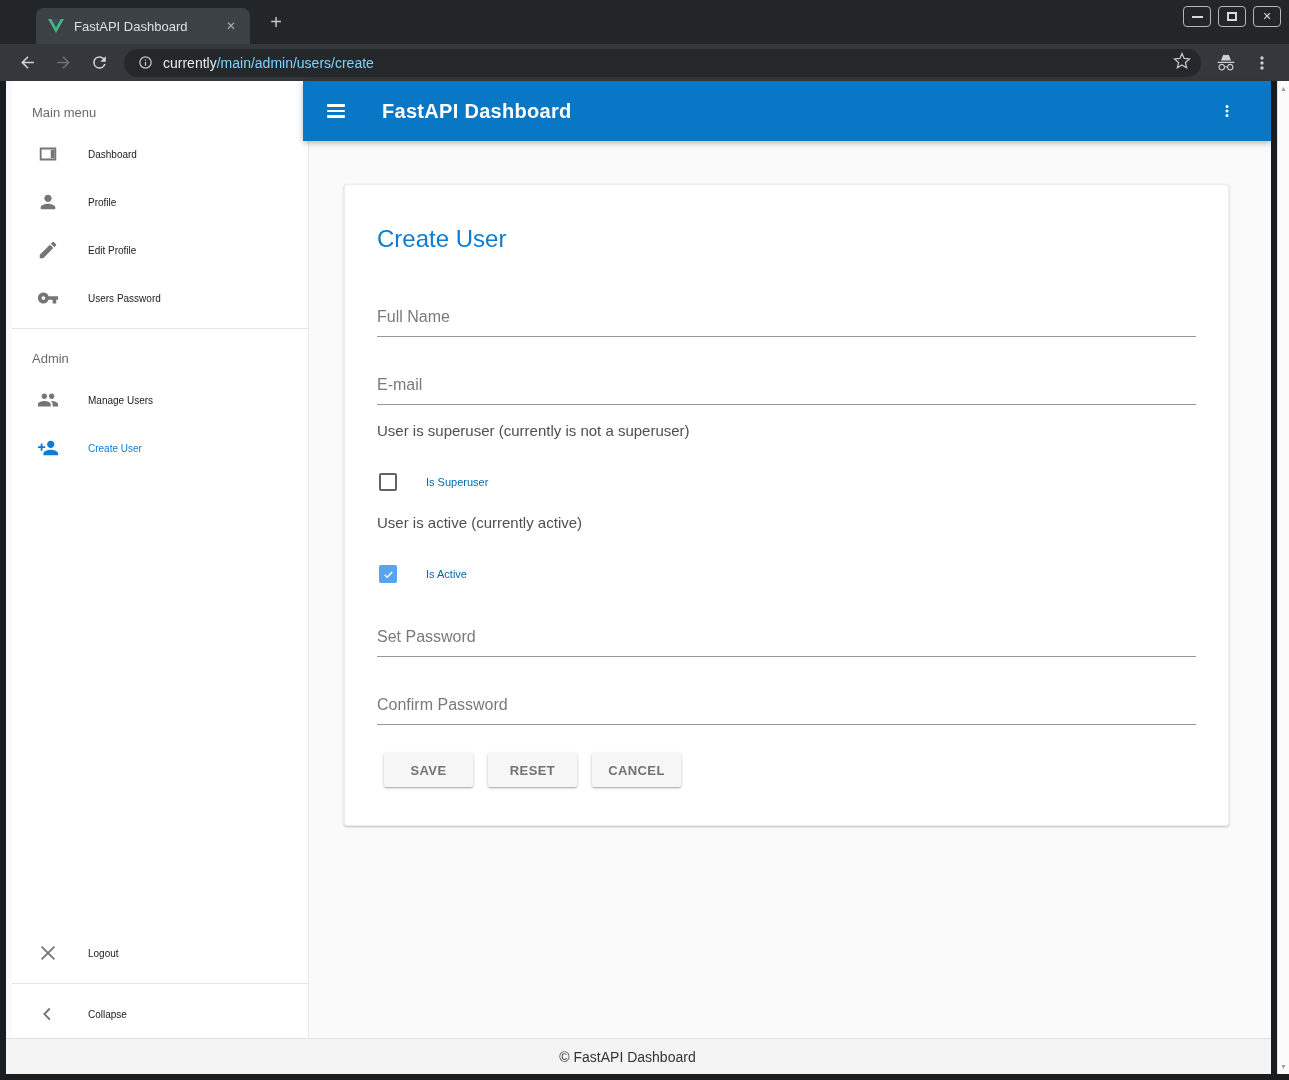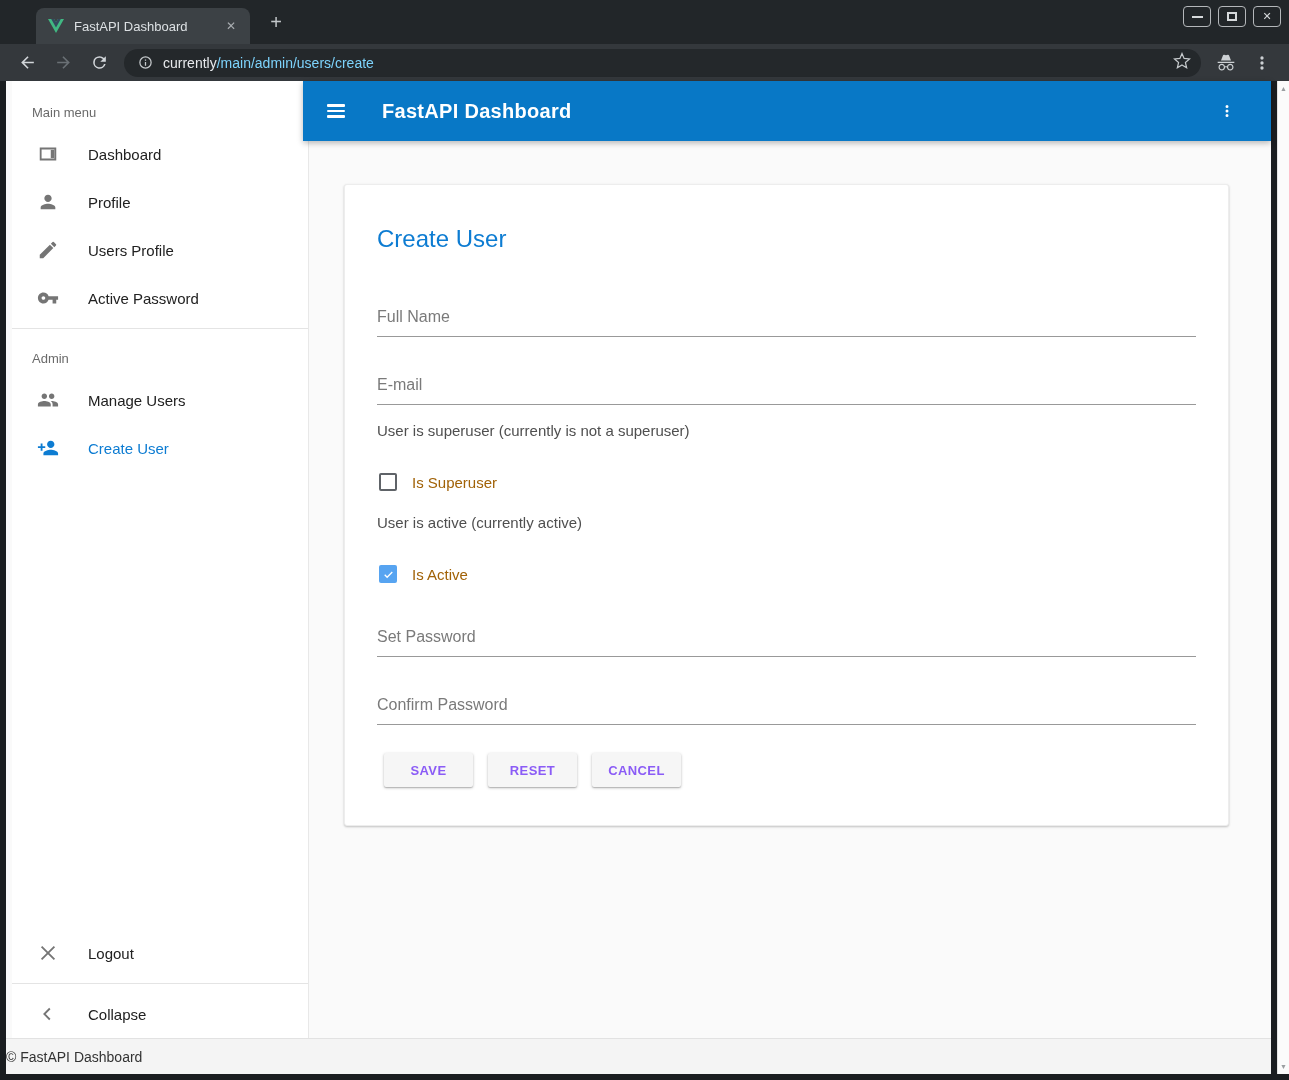--- a/index.html
+++ b/index.html
@@ -34,21 +34,21 @@
   .url-star svg { width:18px; height:18px; fill:none; stroke:#c6cacd; stroke-width:1.6; }
   .tb-right svg { width:20px; height:20px; fill:#cdd1d4; }
 
   
   .page { position:absolute; left:6px; top:81px; width:1265px; height:993px; background:#fafafa; }
 
   .sidebar { position:absolute; left:0; top:0; width:297px; height:957px; background:#fff;
              border-right:1px solid #e8e8e8; display:flex; flex-direction:column; padding-top:8px;margin-left:6px; }
   .slabel { padding:16px 0 10px 20px; font-size:13px; color:#6a6a6a; }
   .srow { display:flex; align-items:center; gap:29px; height:48px; padding-left:25px;
-          font-size:15px; color:#212121; cursor:pointer; }
+          font-size:10px; color:#212121; cursor:pointer; }
   .srow svg { width:22px; height:22px; fill:#757575; flex:none; }
   .srow.active { color:#0d7cd2; }
   .srow.active svg { fill:#0d7cd2; }
   .sdivider { border-top:1px solid #e4e4e4; margin:6px 0; }
   .spacer { flex:1; }
 
   .appbar { position:absolute; left:297px; top:0; width:968px; height:60px; background:#0878c6;
             display:flex; align-items:center; box-shadow:0 2px 6px rgba(0,0,0,.28); z-index:2; }
   .hamburger { margin-left:24px; width:24px; height:24px; display:flex; flex-direction:column;
                justify-content:center; gap:3px; cursor:pointer; }
@@ -64,35 +64,35 @@
           box-shadow:0 1px 3px rgba(0,0,0,.1), 0 1px 2px rgba(0,0,0,.14); }
   .card h1 { position:absolute; left:32px; top:40px; font-size:24px; font-weight:400; color:#0d7cd2; }
   .field { position:absolute; left:32px; right:32px; }
   .field input { width:100%; border:none; border-bottom:1px solid #999; background:transparent;
                  font-size:16px; padding:0 0 10px 0; outline:none; color:#222;
                  font-family:"Liberation Sans", sans-serif; }
   .field input::placeholder { color:#7a7a7a; opacity:1; }
   .f1 { top:123px; } .f2 { top:191px; } .f3 { top:443px; } .f4 { top:511px; }
   .note { position:absolute; left:32px; font-size:15px; color:#4f4f4f; }
   .n1 { top:237px; } .n2 { top:329px; }
-  .check { position:absolute; left:34px; display:flex; align-items:center; gap:15px;
-           font-size:15px; color:#a16207; cursor:pointer; }
+  .check { position:absolute; left:34px; display:flex; align-items:center; gap:29px;
+           font-size:11px; color:#0369a1; cursor:pointer; }
   .c1 { top:288px; } .c2 { top:380px; }
   .box { width:18px; height:18px; border-radius:2px; flex:none; }
   .box.un { border:2px solid #5f6368; background:#fff; }
   .box.ck { background:#57a4f1; display:flex; align-items:center; justify-content:center; }
   .box.ck svg { width:13px; height:13px; fill:none; stroke:#fff; stroke-width:2.4; }
   .btnrow { position:absolute; left:39px; top:568px; display:flex; gap:15px; }
   .btnrow button { min-width:89px; height:34px; padding:0 16px; background:#f6f6f6; border:none;
-                   border-radius:2px; font-size:13px; font-weight:700; letter-spacing:.4px; color:#8b5cf6;
+                   border-radius:2px; font-size:13px; font-weight:700; letter-spacing:.4px; color:#737373;
                    box-shadow:0 1px 3px rgba(0,0,0,.25), 0 1px 1px rgba(0,0,0,.14);
                    cursor:pointer; font-family:"Liberation Sans", sans-serif; }
 
   .footerbar { position:absolute; left:0; bottom:0; width:1265px; height:36px; background:#f4f4f4;
-               border-top:1px solid #e2e2e2; display:flex; align-items:center; justify-content:flex-start;
+               border-top:1px solid #e2e2e2; display:flex; align-items:center; justify-content:center;
                padding-right:22px; font-size:14px; color:#333; }
 
   .scrollbar { position:absolute; left:1277px; top:81px; width:12px; height:993px; background:#fbfbfb;
                border-left:1px solid #e3e3e3; }
   .scrollbar .arr { position:absolute; left:0; width:100%; text-align:center; font-size:7px; color:#9a9ea1; }
   .scrollbar .up { top:4px; } .scrollbar .down { bottom:4px; }
 </style>
 </head>
 <body>
 
@@ -173,27 +173,27 @@
       <div class="srow">
         <svg viewBox="0 0 24 24">
             <path d="M12 12c2.21 0 4-1.79 4-4s-1.79-4-4-4-4 1.79-4 4 1.79 4 4 4zm0 2c-2.67 0-8 1.34-8 4v2h16v-2c0-2.66-5.33-4-8-4z"></path>
           </svg>
         <span>Profile</span>
       </div>
       <div class="srow">
         <svg viewBox="0 0 24 24">
             <path d="M3 17.25V21h3.75L17.81 9.94l-3.75-3.75L3 17.25zM20.71 7.04c.39-.39.39-1.02 0-1.41l-2.34-2.34a.9959.9959 0 0 0-1.41 0l-1.83 1.83 3.75 3.75 1.83-1.83z"></path>
           </svg>
-        <span>Users Profile</span>
+        <span>Edit Profile</span>
       </div>
       <div class="srow">
         <svg viewBox="0 0 24 24">
             <path d="M12.65 10A5.99 5.99 0 0 0 7 6c-3.31 0-6 2.69-6 6s2.69 6 6 6a5.99 5.99 0 0 0 5.65-4H17v4h4v-4h2v-4H12.65zM7 14c-1.1 0-2-.9-2-2s.9-2 2-2 2 .9 2 2-.9 2-2 2z"></path>
           </svg>
-        <span>Active Password</span>
+        <span>Users Password</span>
       </div>
 
       <div class="sdivider"></div>
       <div class="slabel">Admin</div>
 
       <div class="srow">
         <svg viewBox="0 0 24 24">
             <path d="M16 11c1.66 0 2.99-1.34 2.99-3S17.66 5 16 5c-1.66 0-3 1.34-3 3s1.34 3 3 3zm-8 0c1.66 0 2.99-1.34 2.99-3S9.66 5 8 5C6.34 5 5 6.34 5 8s1.34 3 3 3zm0 2c-2.33 0-7 1.17-7 3.5V19h14v-2.5c0-2.33-4.67-3.5-7-3.5zm8 0c-.29 0-.62.02-.97.05 1.16.84 1.97 1.97 1.97 3.45V19h6v-2.5c0-2.33-4.67-3.5-7-3.5z"></path>
           </svg>
         <span>Manage Users</span>

